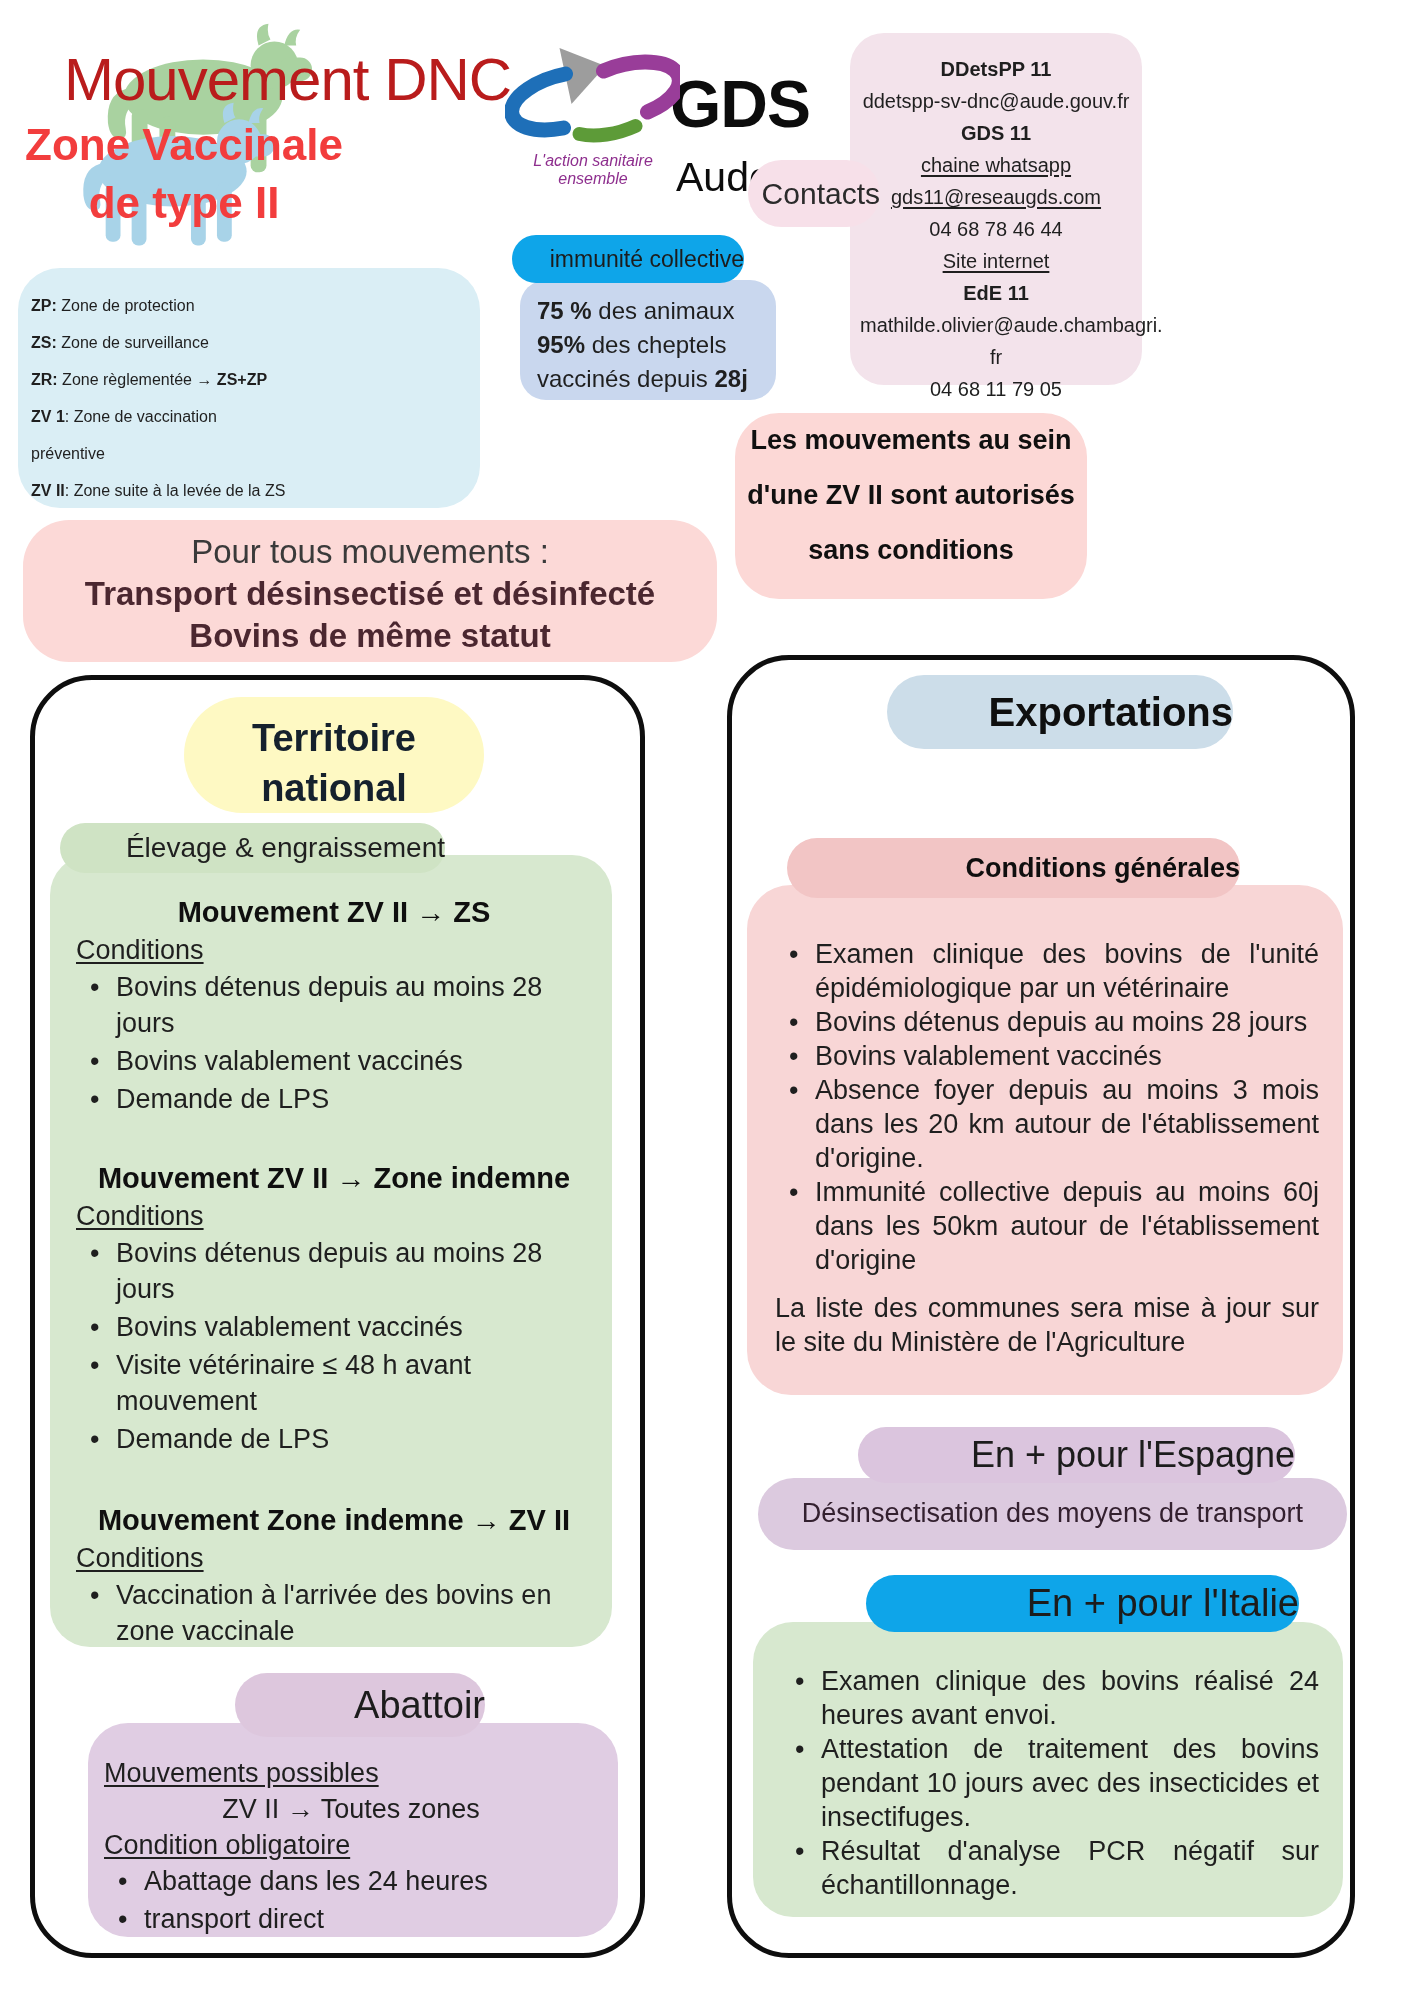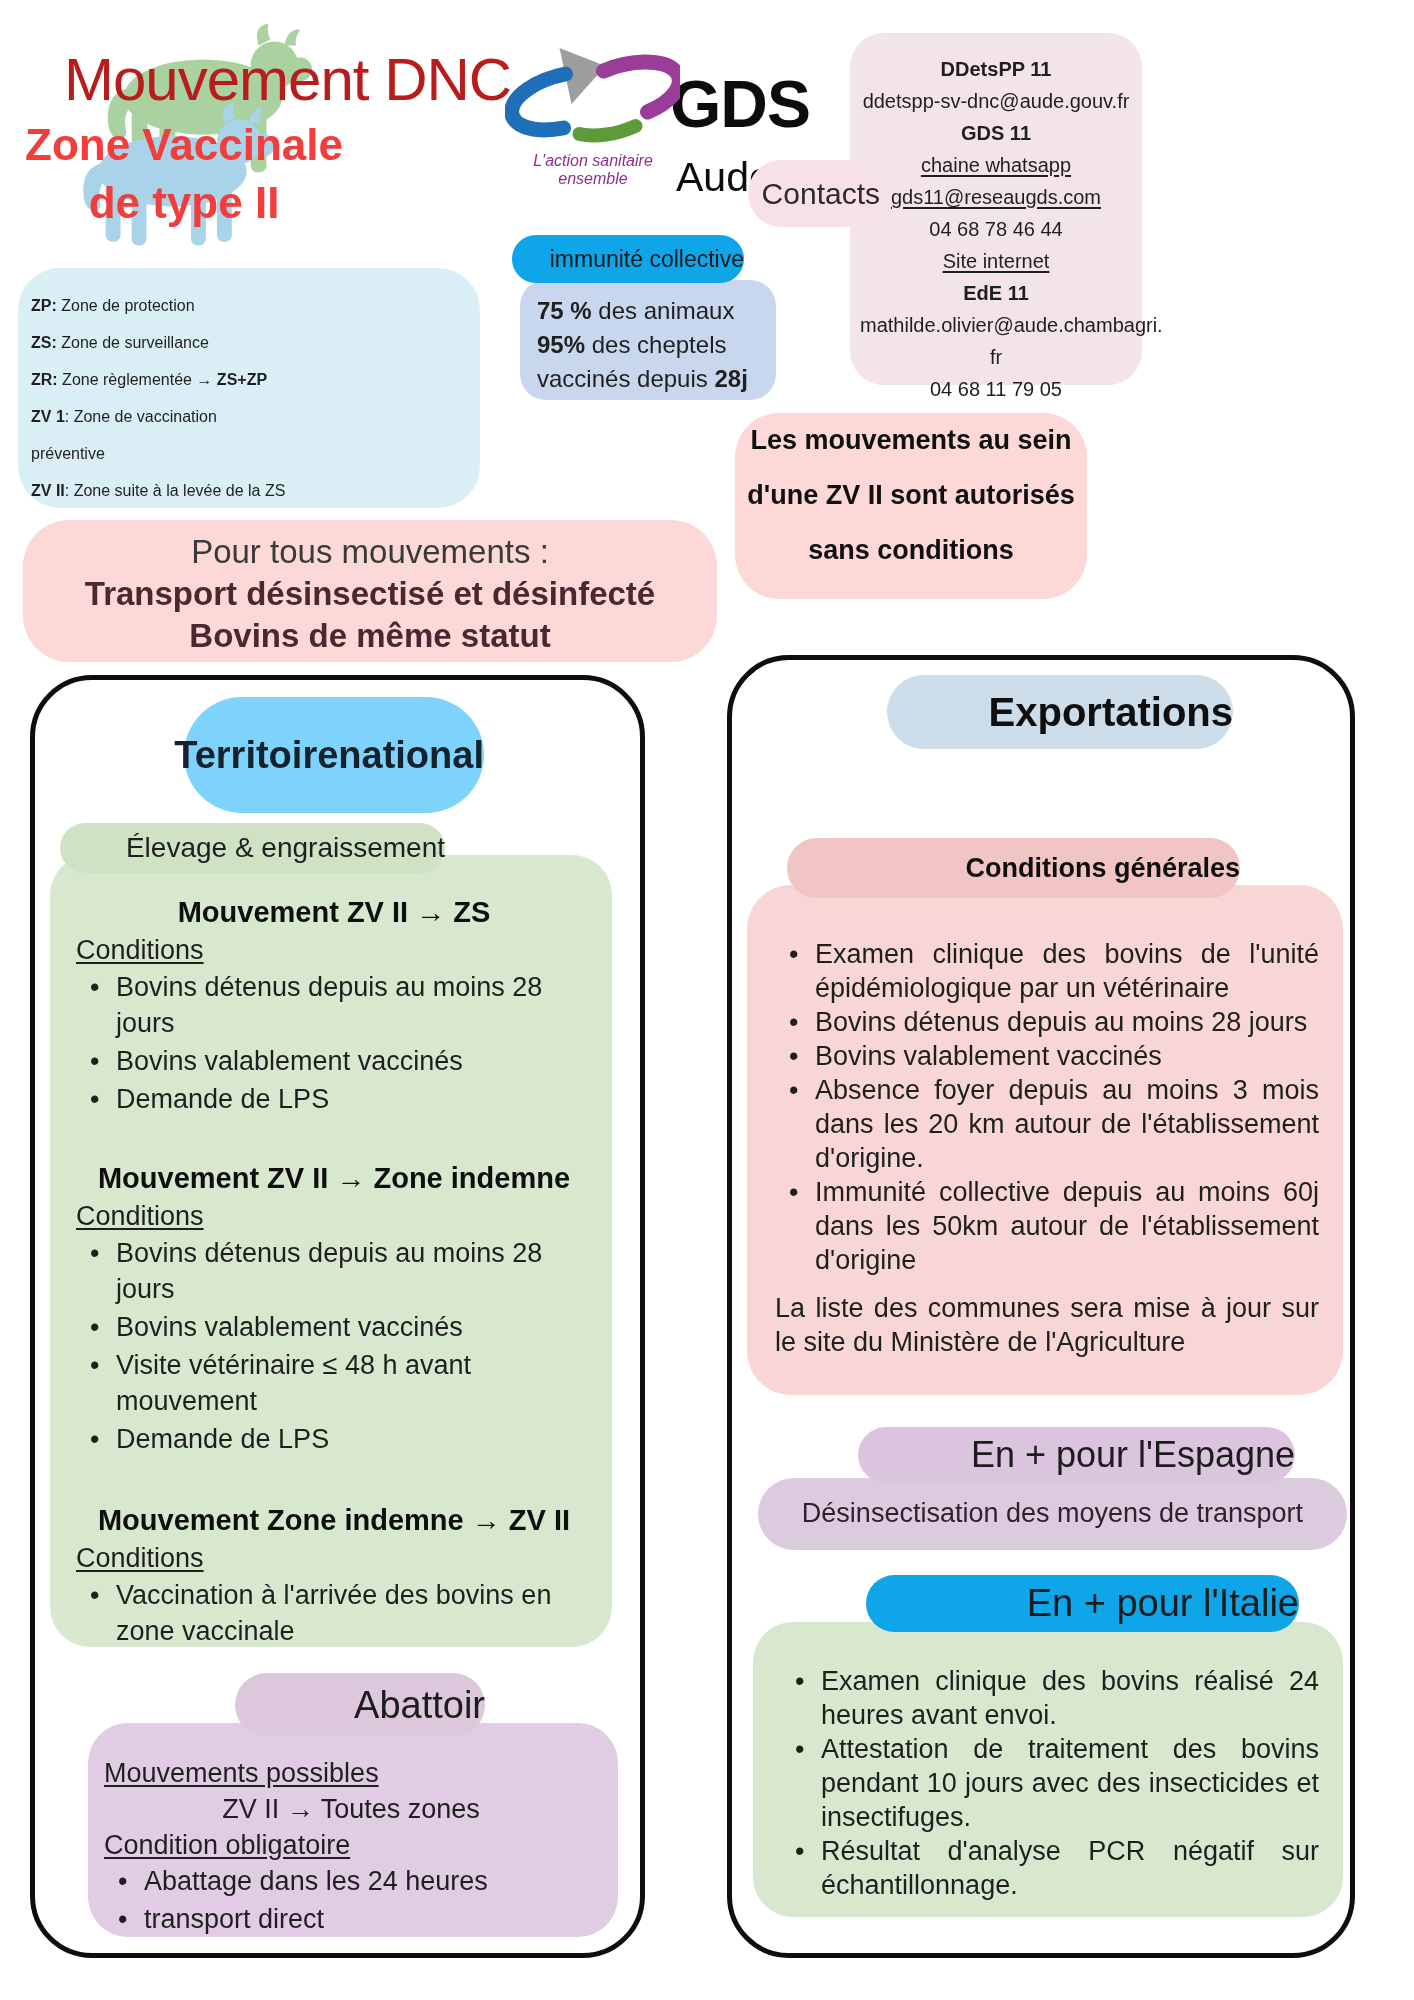--- a/index.html
+++ b/index.html
@@ -51,22 +51,22 @@
   #zv2-box{left:735px;top:413px;width:352px;height:186px;border-radius:44px;background:#fcd8d6;
            box-sizing:border-box;text-align:center;font-weight:bold;color:#101010;}
   #zv2-box div{font-size:27px;line-height:55px;white-space:nowrap;}
 
   
   .panel{position:absolute;border:5px solid #0e0e0e;border-radius:62px;background:#ffffff;box-sizing:border-box;}
   #left-panel{left:30px;top:675px;width:615px;height:1283px;}
   #right-panel{left:727px;top:655px;width:628px;height:1303px;}
 
   
-  #territoire-pill{left:184px;top:697px;width:300px;height:116px;border-radius:58px;background:#7dd3fc;
-                   font-weight:bold;font-size:38px;line-height:50px;color:#15212d;}
+  #territoire-pill{left:184px;top:697px;width:300px;height:116px;border-radius:58px;background:#fef9c3;
+                   flex-direction:column;font-weight:bold;font-size:38px;line-height:50px;color:#15212d;}
   #elevage-pill{left:60px;top:823px;width:385px;height:50px;background:#cfe3c4;font-size:28px;color:#1f1f1f;z-index:2;}
   #left-green-box{left:50px;top:855px;width:562px;height:792px;border-radius:40px;background:#d7e8cf;
                   padding:38px 20px 0 26px;box-sizing:border-box;font-size:27px;}
   .mh{font-weight:bold;font-size:29px;text-align:center;line-height:38px;color:#0f0f0f;}
   .cond-label{font-size:27px;line-height:38px;text-decoration:underline;text-underline-offset:3px;}
   ul.blist{list-style:none;margin:0;padding:0 0 0 40px;}
   ul.blist li{position:relative;font-size:27px;line-height:36px;margin:0 0 2px 0;}
   ul.blist li::before{content:"\2022";position:absolute;left:-26px;top:0;}
   .sec2{margin-top:42px;}
   .sec3{margin-top:44px;}

